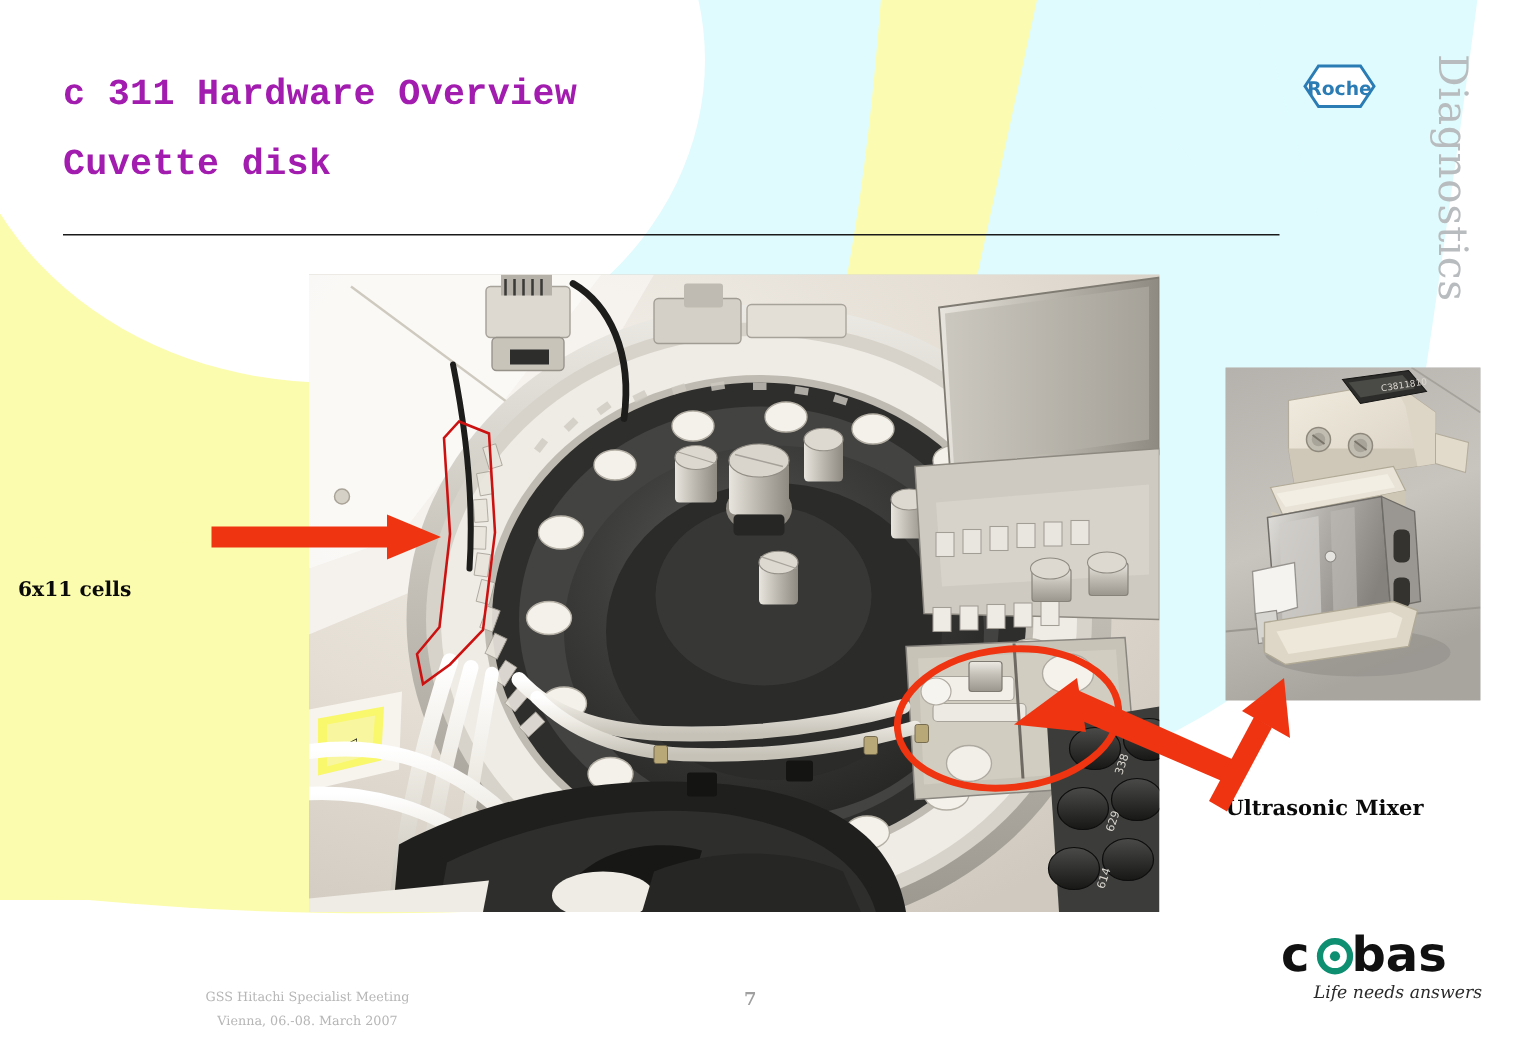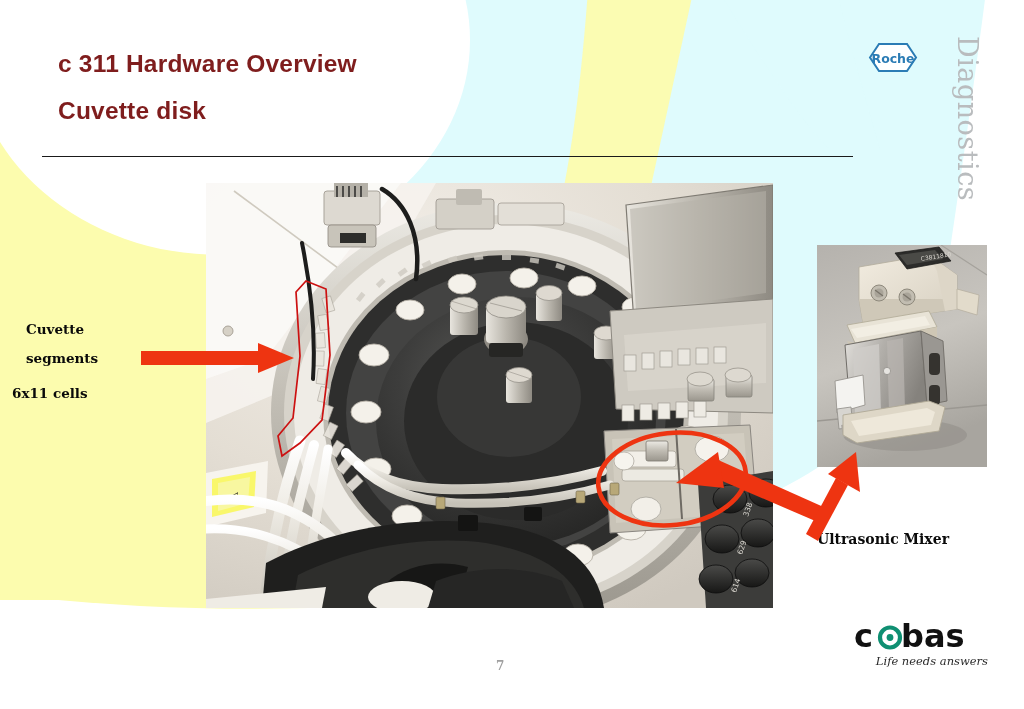--- a/index.html
+++ b/index.html
@@ -19,28 +19,27 @@
   
   .bg-layer{position:absolute;inset:0;overflow:hidden;}
   .bg-svg{position:absolute;left:0;top:0;}
 
   
   #title-block{
     position:absolute;left:42px;top:40px;width:620px;
     z-index:6;
   }
   .slide-title{
-    font-family:Liberation Sans, sans-serif;
+    font-family:Liberation Mono, monospace;
     font-weight:bold;
     font-size:24.5px;
-    color:#7f1d1d;
+    color:#a21caf;
     letter-spacing:0.2px;
     line-height:47px;
     white-space:nowrap;
-    margin-left:16px;
   }
   #rule{
     position:absolute;left:42px;top:156px;width:811px;height:0;
     border-top:1.6px solid #1a1a1a;z-index:6;
   }
 
   
   #roche-logo{position:absolute;left:860px;top:42px;width:66px;height:31px;z-index:7;}
   #diagnostics{
     position:absolute;left:952px;top:36px;
@@ -464,24 +463,20 @@
         <polygon points="24,180 38,178 40,190 26,192" fill="#aeaba6"></polygon>
       </g>
 
       <g>
         <polygon points="26,170 112,156 128,162 122,186 40,198 26,190" fill="#ded7c7" stroke="#b0a996" stroke-width="0.9"></polygon>
         <polygon points="34,176 110,163 118,167 114,180 42,191" fill="#eee8da"></polygon>
       </g>
     </svg>
   </div>
 
-  <div class="anno" id="lbl-cuvette">
-    <div>Cuvette</div>
-    <div>segments</div>
-  </div>
   <div class="anno" id="lbl-cells">6x11 cells</div>
   <div class="anno" id="lbl-mixer">Ultrasonic Mixer</div>
 
   <svg id="anno-svg" width="1024" height="709" viewBox="0 0 1024 709">
 
     <g>
       <rect x="141" y="351" width="124" height="14" fill="#ee3411"></rect>
       <polygon points="258,343 294,358 258,373" fill="#ee3411"></polygon>
     </g>
 
@@ -496,20 +491,24 @@
       <polygon points="820,523 706,474 716,459 828,509" fill="#ee3411"></polygon>
       <polygon points="676,483 718,452 724,488" fill="#ee3411"></polygon>
     </g>
 
     <g>
       <polygon points="806,534 836,478 848,485 818,541" fill="#ee3411"></polygon>
       <polygon points="856,452 860,492 828,474" fill="#ee3411"></polygon>
     </g>
   </svg>
 
+  <div id="footer">
+    <div>GSS Hitachi Specialist Meeting</div>
+    <div>Vienna, 06.-08. March 2007</div>
+  </div>
   <div id="page-num">7</div>
 
   <div id="cobas-logo">
     <svg width="140" height="56" viewBox="0 0 140 56">
       <text x="2" y="30" font-family="DejaVu Sans, sans-serif" font-size="32" font-weight="bold" fill="#111111">c</text>
       <circle cx="38" cy="20.5" r="10" fill="none" stroke="#0f8f72" stroke-width="4.2"></circle>
       <circle cx="38" cy="20.5" r="3.4" fill="#0f8f72"></circle>
       <text x="49" y="30" font-family="DejaVu Sans, sans-serif" font-size="32" font-weight="bold" fill="#111111">bas</text>
       <text x="136" y="48" text-anchor="end" font-family="DejaVu Serif, serif" font-size="11.5" font-style="italic" fill="#2a2a2a">Life needs answers</text>
     </svg>

